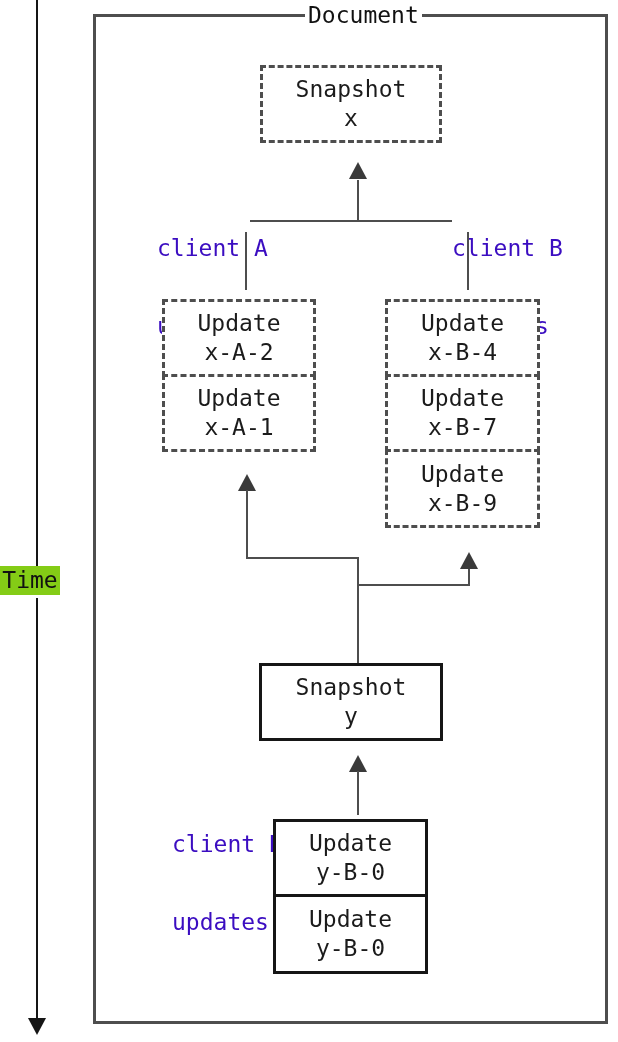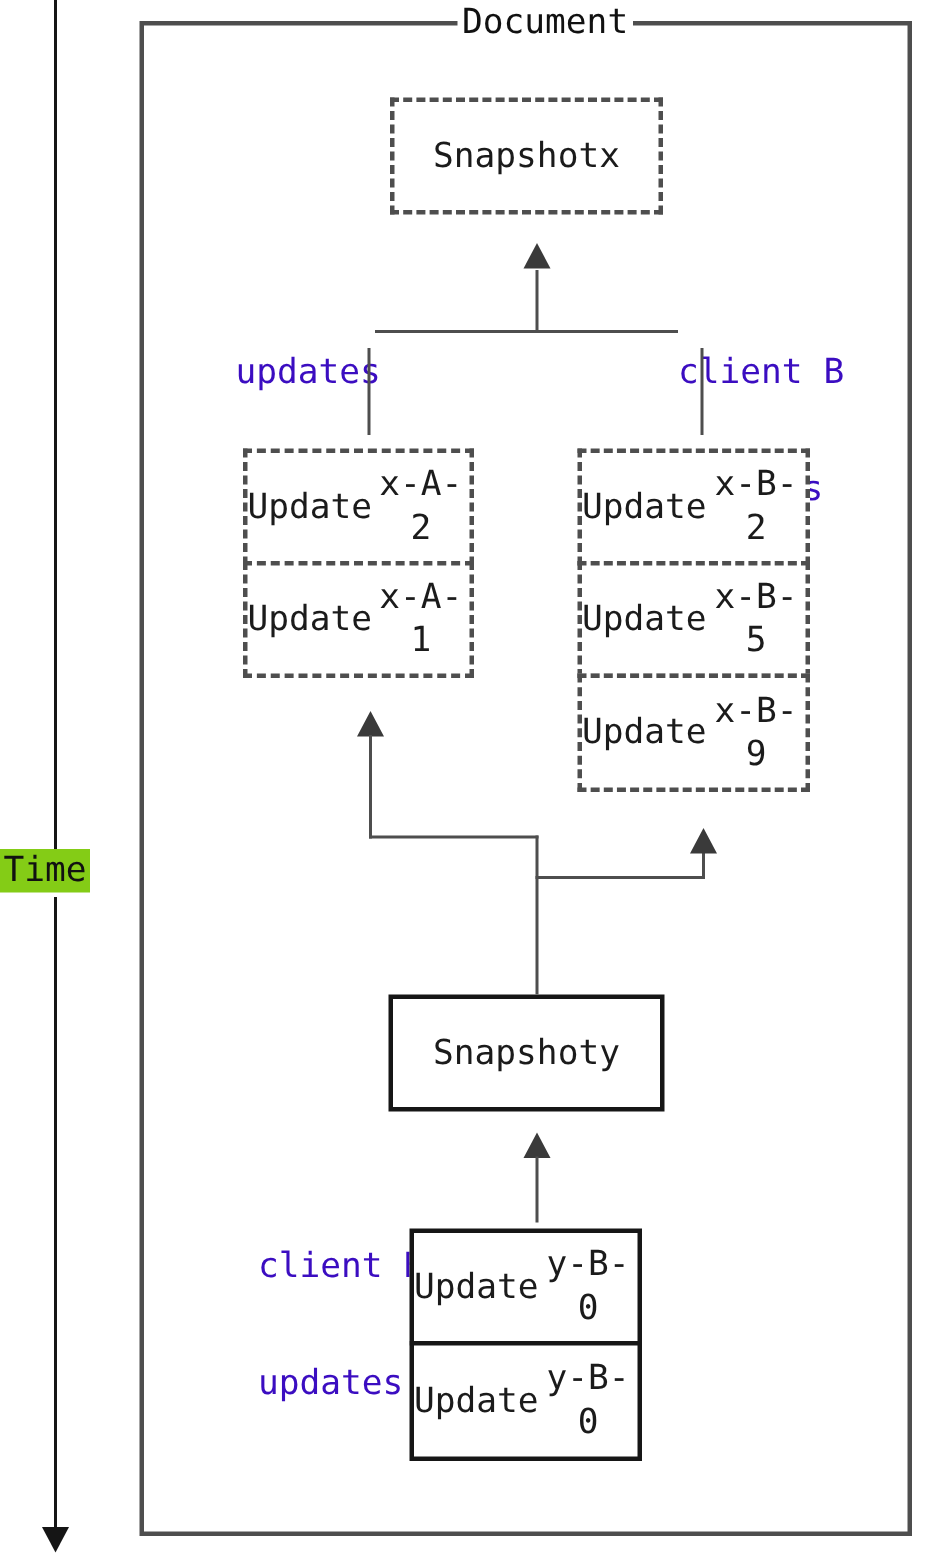--- a/index.html
+++ b/index.html
@@ -18,22 +18,22 @@
   
   .ah-up{position:absolute;width:0;height:0;
     border-left:9px solid transparent;border-right:9px solid transparent;
     border-bottom:17px solid #3a3a3a;}
   .ah-down{position:absolute;width:0;height:0;
     border-left:9px solid transparent;border-right:9px solid transparent;
     border-top:17px solid #151515;}
   
   .nodebox{
     position:absolute;box-sizing:border-box;
-    display:flex;flex-direction:row;align-items:center;justify-content:center;
-    text-align:center;font-size:23px;line-height:29px;background:#ffffff;
+    display:flex;flex-direction:column;align-items:center;justify-content:center;
+    text-align:right;font-size:23px;line-height:29px;background:#ffffff;
   }
   .dashed{border:3px dashed #4e4e4e;}
   .solid{border:3px solid #161616;}
   
   .docframe{position:absolute;box-sizing:border-box;border:3px solid #4e4e4e;}
   .doclabel{
     position:absolute;top:-16px;left:209px;background:#ffffff;
     padding:0 3px;font-size:23px;line-height:29px;color:#111111;white-space:nowrap;
   }
   
@@ -61,20 +61,21 @@
 
   <div class="nodebox dashed" style="left:260px;top:65px;width:182px;height:78px;">
     <div>Snapshot</div>
     <div>x</div>
   </div>
 
   <div class="ah-up" style="left:349px;top:162px;"></div>
   <div class="vline" style="left:357px;top:180px;height:41px;"></div>
 
   <div class="client-label" style="left:157px;top:183px;">
+    <div>client A</div>
     <div>updates</div>
   </div>
   <div class="client-label" style="left:452px;top:183px;">
     <div>client B</div>
     <div>updates</div>
   </div>
 
   <div class="hline" style="left:250px;top:220px;width:202px;"></div>
 
   <div class="vline" style="left:245px;top:232px;height:58px;"></div>
@@ -84,25 +85,25 @@
     <div>Update</div>
     <div>x-A-2</div>
   </div>
   <div class="nodebox dashed" style="left:162px;top:374px;width:154px;height:78px;">
     <div>Update</div>
     <div>x-A-1</div>
   </div>
 
   <div class="nodebox dashed" style="left:385px;top:299px;width:155px;height:78px;">
     <div>Update</div>
-    <div>x-B-2</div>
+    <div>x-B-4</div>
   </div>
   <div class="nodebox dashed" style="left:385px;top:374px;width:155px;height:78px;">
     <div>Update</div>
-    <div>x-B-5</div>
+    <div>x-B-7</div>
   </div>
   <div class="nodebox dashed" style="left:385px;top:449px;width:155px;height:79px;">
     <div>Update</div>
     <div>x-B-9</div>
   </div>
 
   <div class="ah-up" style="left:238px;top:474px;"></div>
   <div class="vline" style="left:246px;top:490px;height:69px;"></div>
   <div class="hline" style="left:246px;top:557px;width:113px;"></div>
   <div class="vline" style="left:357px;top:557px;height:106px;"></div>

